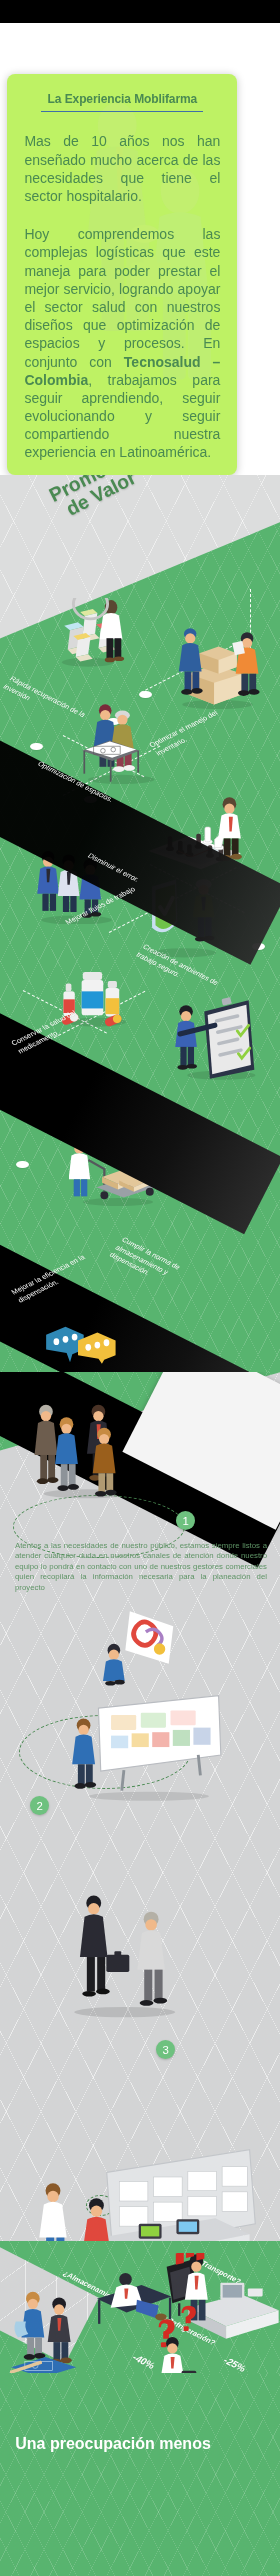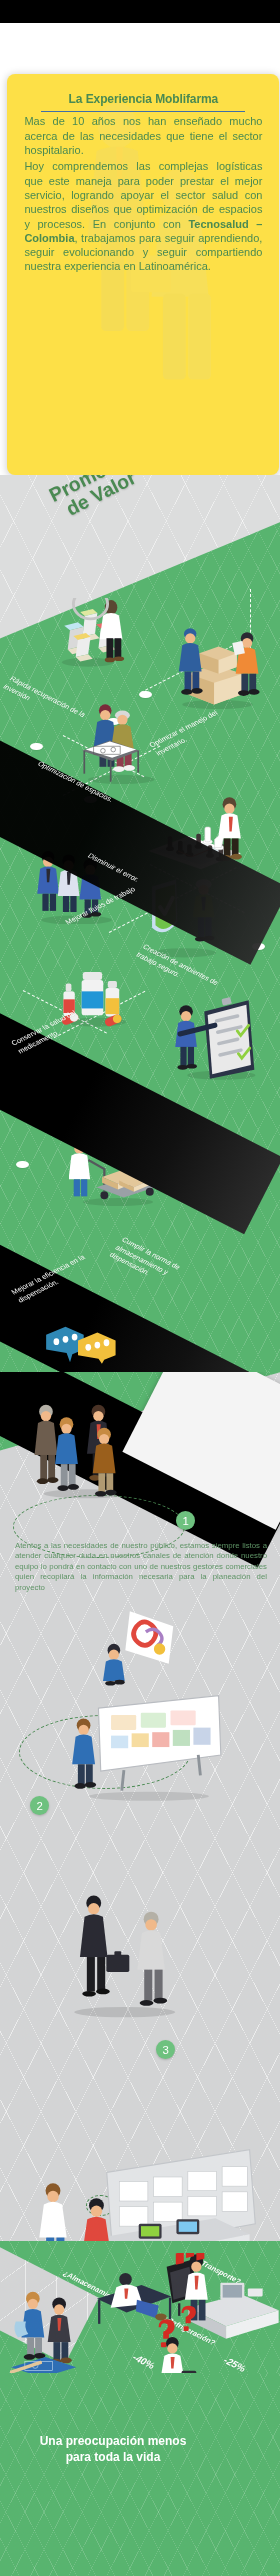--- a/index.html
+++ b/index.html
@@ -9,38 +9,38 @@
     width:281px; height:2576px; position:relative; overflow:hidden;
   }
   .page { position:absolute; inset:0; width:281px; height:2576px; }
 
   
   .topbar { position:absolute; left:0; top:0; width:281px; height:23px; background:#000; }
 
   
   .intro-zone { position:absolute; left:0; top:23px; width:281px; height:452px; background:#ffffff; }
   .card {
-    position:absolute; left:7.4px; top:51px; width:272px; height:401px;
-    background:#fde047; border-radius:8px;
+    position:absolute; left:7.4px; top:51px; width:230px; height:401px;
+    background:#bef264; border-radius:8px;
     box-shadow:0 1.7px 8px rgba(0,0,0,.22);
     overflow:hidden;
   }
   .card-bg {
     position:absolute; left:69px; top:17px; width:143px; height:320px;
     opacity:.11; pointer-events:none;
   }
   .card-inner { position:relative; padding:18.3px 17px 0 17px; }
   .card-title {
     text-align:center; color:#4a8a52; font-weight:bold; font-size:12px;
     letter-spacing:-0.1px; padding-bottom:3.4px;
   }
   .card-rule { height:1.1px; background:#3f6fa8; margin:1.7px 17px 0 17px; }
   .card-p {
-    color:#4a8a52; font-size:11px; line-height:1.30; text-align:justify;
-    margin-top:2px; hyphens:auto;
+    color:#4a8a52; font-size:14px; line-height:1.30; text-align:justify;
+    margin-top:20px; hyphens:auto;
   }
   .card-p b { font-weight:bold; }
 
   
   .green {
     background:#58b46f;
     background-image:
       repeating-linear-gradient(63deg, rgba(255,255,255,.16) 0 0.6px, transparent 0.6px 17px),
       repeating-linear-gradient(117deg, rgba(255,255,255,.16) 0 0.6px, transparent 0.6px 17px);
   }
@@ -120,21 +120,21 @@
   }
   .dash-green {
     position:absolute; border:1.1px dashed #4a8a52; border-radius:50%;
     background:transparent;
   }
 
   
   .closing { position:absolute; left:0; top:2373px; width:281px; height:203px; }
   .closing-text {
     position:absolute; left:0; top:60px; width:226px; text-align:center;
-    color:#fff; font-weight:bold; font-size:12px; line-height:1.35;
+    color:#fff; font-weight:bold; font-size:16px; line-height:1.35;
   }
 
   
   .fold {
     position:absolute; background:#f4f4f4;
     box-shadow:0 1.1px 5.7px rgba(0,0,0,.25);
   }
 </style>
 </head>
 <body>
@@ -723,18 +723,17 @@
         <rect x="26" y="130" width="48" height="16"></rect>
         <circle cx="44" cy="137" r="5"></circle>
       </g>
       <rect x="-6" y="148" width="64" height="6" rx="2" fill="#e3c79a" transform="rotate(-18 -6 148)"></rect>
     </svg>
   </div>
 
   <div class="closing green">
     <div class="closing-text">
       <div>Una preocupación menos</div>
-      <div>para toda la vida</div>
     </div>
   </div>
 
 </div>
 
 
 </body></html>

